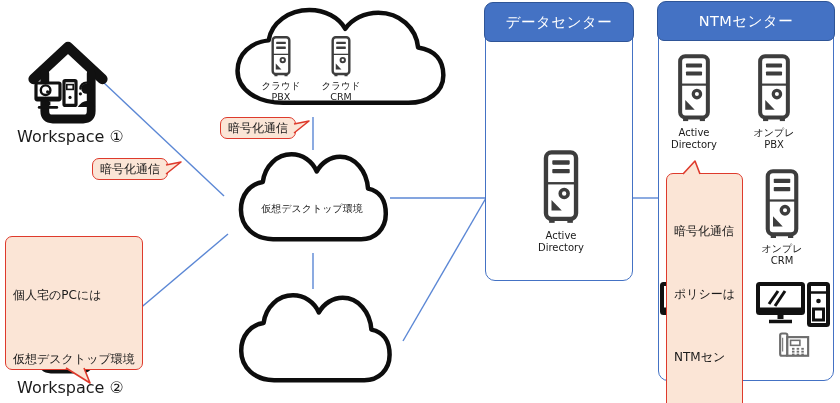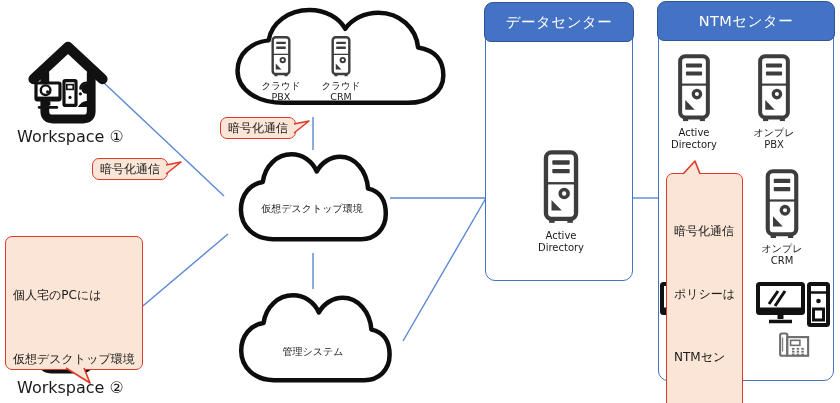--- a/index.html
+++ b/index.html
@@ -129,21 +129,20 @@
   </div>
 
   <svg class="abs cloud" style="left:230px;top:147px" width="164" height="106" viewBox="0 0 240 130" preserveAspectRatio="none">
       <use href="#g-cloud"></use>
     </svg>
   <div class="abs lbl" style="left:237px;top:203px;width:150px">仮想デスクトップ環境</div>
 
   <svg class="abs cloud" style="left:230px;top:288px" width="168" height="106" viewBox="0 0 240 130" preserveAspectRatio="none">
       <use href="#g-cloud"></use>
     </svg>
-  <div class="abs lbl" style="left:253px;top:346px;width:120px">管理システム</div>
 
   <div class="abs callout" style="left:220px;top:117px">
     <span class="ln">暗号化通信</span>
     <svg class="tail" style="right:-15px;top:3px" width="16" height="14">
         <path d="M0,3 L15,0 L0,12"></path>
       </svg>
   </div>
 
   <div class="abs callout" style="left:92px;top:158px">
     <span class="ln">暗号化通信</span>

